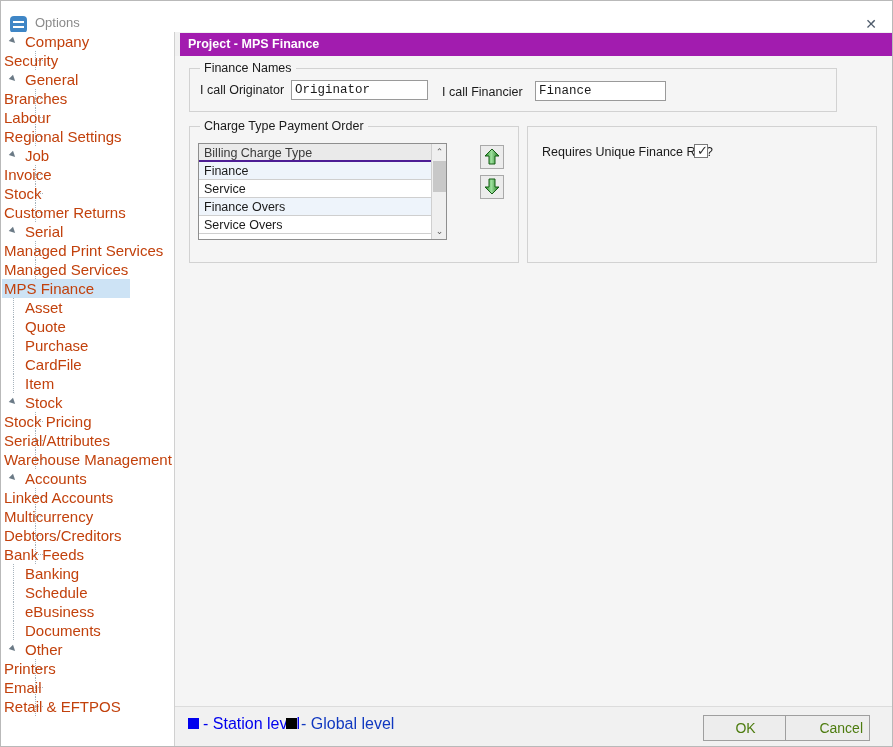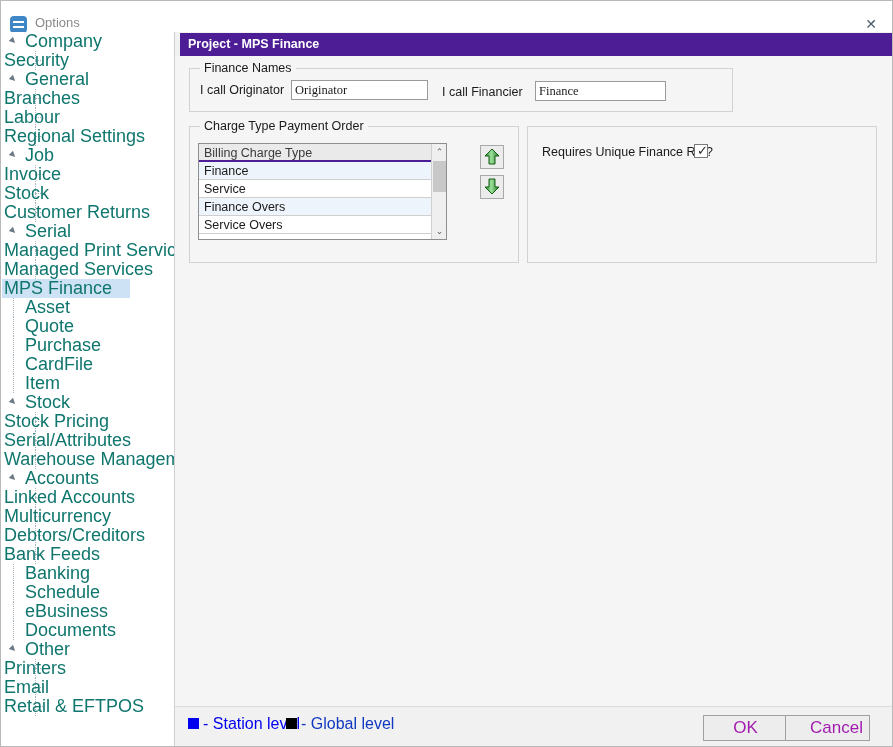--- a/index.html
+++ b/index.html
@@ -65,22 +65,22 @@
     width: 173px; height: 714px;
     background: #ffffff;
     border-right: 1px solid #d0d0d0;
     box-sizing: border-box;
     overflow: hidden;
   }
   .tree-node {
     position: relative;
     height: 19px;
     line-height: 19px;
-    font-size: 18px;
-    color: #0f766e;
+    font-size: 15px;
+    color: #c2410c;
     white-space: nowrap;
     cursor: default;
   }
   .tree-node .lbl {
     position: relative;
     display: inline-block;
     padding: 0 4px 0 2px;
     height: 19px;
   }
   .tree-node.lvl0 { padding-left: 21px; }
@@ -115,21 +115,21 @@
   .content {
     position: absolute; left: 174px; top: 31px;
     width: 718px; height: 714px;
     background: #f1f1f1;
     box-sizing: border-box;
     overflow: hidden;
   }
   .panel-header {
     position: absolute; left: 5px; top: 1px;
     width: 712px; height: 23px;
-    background: #4c1d95;
+    background: #a21caf;
     color: #ffffff;
     font-size: 12.5px;
     font-weight: bold;
     line-height: 23px;
     padding-left: 8px;
     box-sizing: border-box;
   }
   .panel-body {
     position: absolute; left: 0; top: 24px;
     width: 718px; height: 665px;
@@ -146,36 +146,36 @@
   }
   .groupbox > .gb-title {
     position: absolute; top: -8px; left: 10px;
     background: #f5f5f5;
     padding: 0 4px;
     font-size: 12.5px;
     color: #1a1a1a;
     line-height: 14px;
   }
 
-  #gb-finance-names { left: 14px; top: 12px; width: 544px; height: 44px; }
+  #gb-finance-names { left: 14px; top: 12px; width: 648px; height: 44px; }
   #gb-charge-order  { left: 14px; top: 70px; width: 330px; height: 137px; }
   #gb-unique-ref    { left: 352px; top: 70px; width: 350px; height: 137px; }
 
   .field-label {
     position: absolute;
     font-size: 12.5px;
     color: #1a1a1a;
     white-space: nowrap;
   }
   .textinput {
     position: absolute;
     background: #ffffff;
     border: 1px solid #9a9a9a;
     box-sizing: border-box;
-    font-family: Liberation Serif, serif;
+    font-family: Liberation Mono, monospace;
     font-size: 12.5px;
     color: #1a1a1a;
     padding: 0 3px;
     outline: none;
   }
 
   
   .listbox {
     position: absolute; left: 8px; top: 16px;
     width: 249px; height: 97px;
@@ -290,22 +290,22 @@
   #sw-global  { left: 111px; background: #000000; }
   #tx-global  { left: 126px; color: #1038c0; }
 
   .dlgbtn {
     position: absolute; top: 8px;
     width: 85px; height: 26px;
     background: #ededed;
     border: 1px solid #9f9f9f;
     box-sizing: border-box;
     font-family: "Liberation Sans", sans-serif;
-    font-size: 17px;
-    color: #a21caf;
+    font-size: 14px;
+    color: #4d7c0f;
     cursor: pointer;
   }
   #btn-ok     { left: 528px; }
   #btn-cancel { left: 610px; text-align: right; }
 </style>
 </head>
 <body>
 
 <div id="app">
 

